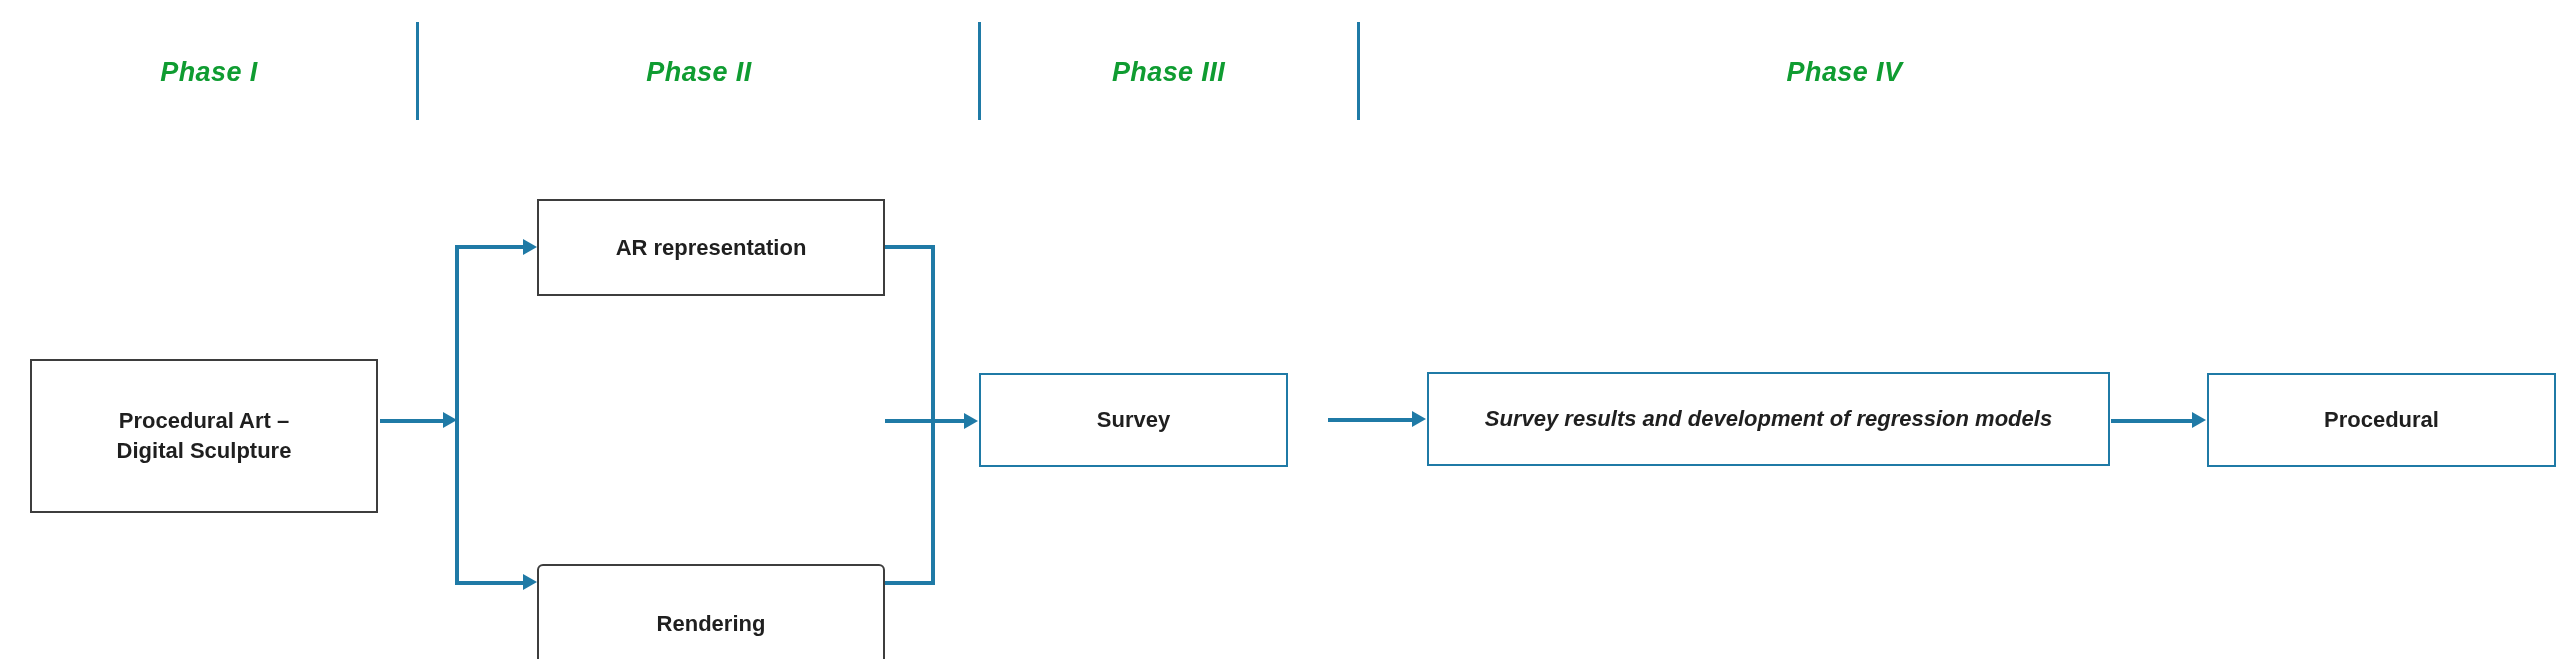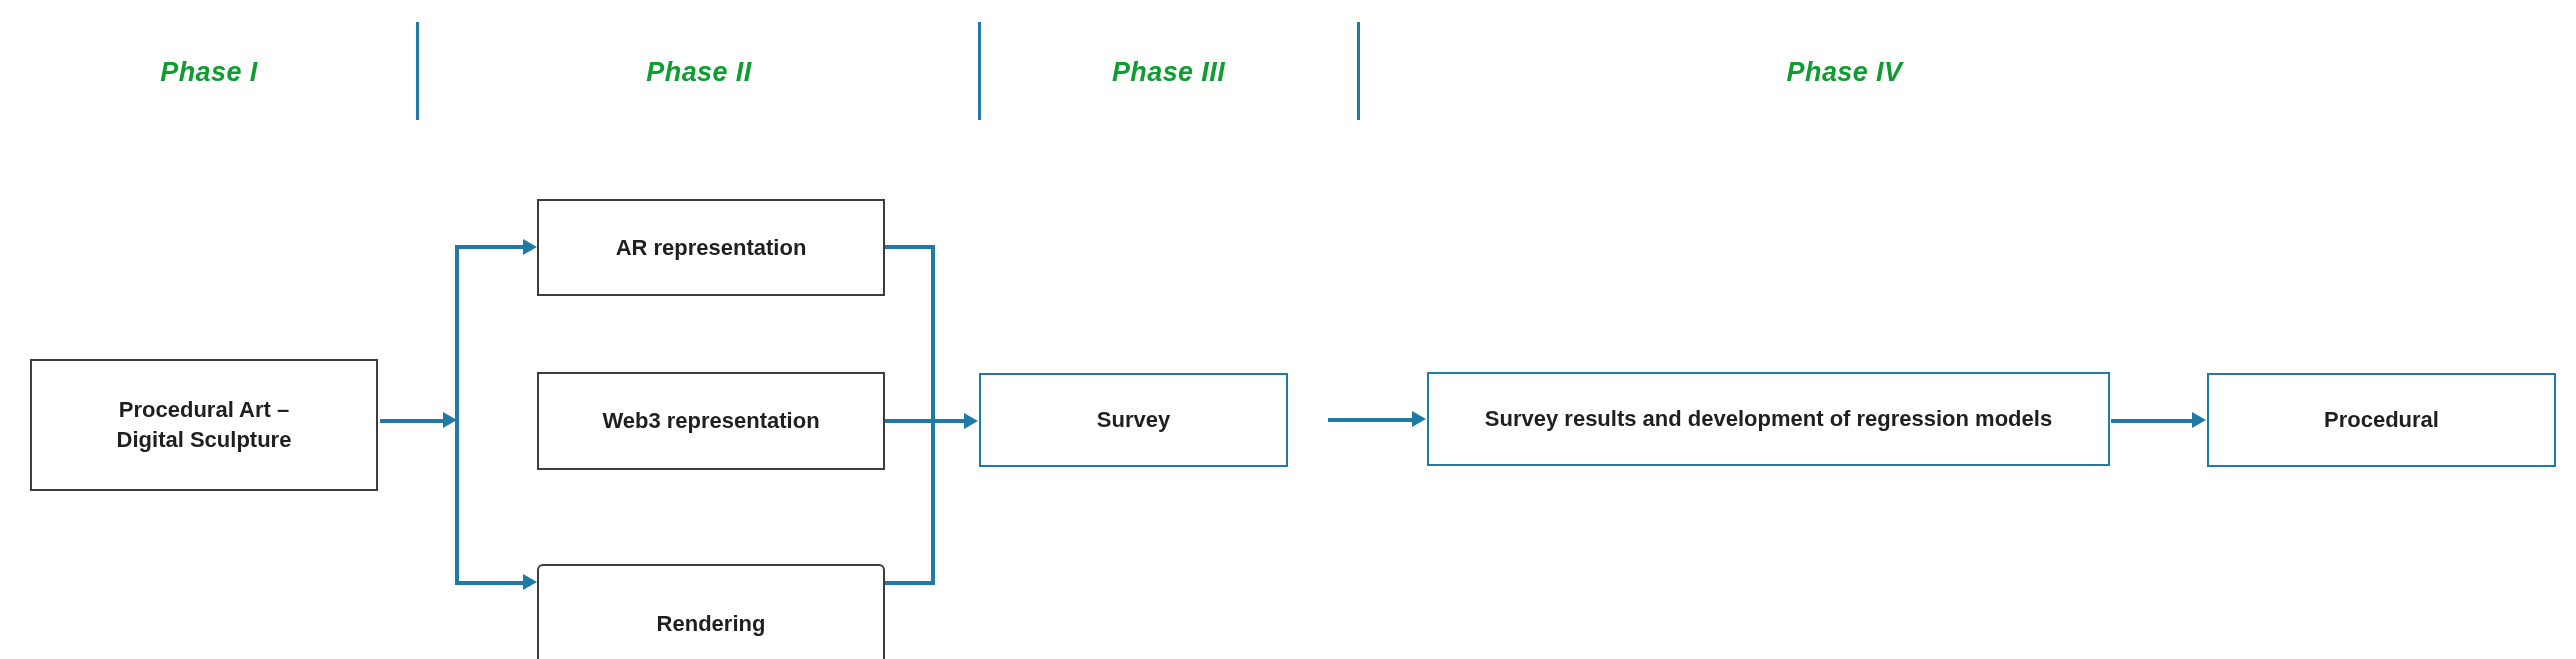--- a/index.html
+++ b/index.html
@@ -49,26 +49,26 @@
     color:var(--node-text);
     font-size:22px;font-weight:bold;
     text-align:center;
     line-height:1.35;
     white-space:pre-line;
     box-sizing:border-box;
   }
   .node-dark{border:2.4px solid var(--dark-node-border);}
   .node-blue{border:2.4px solid var(--blue-node-border);}
 
-  .node-procedural {left:30px;  top:359px; width:348px; height:132px;}
+  .node-procedural {left:30px;  top:359px; width:348px; height:154px;}
   .node-ar         {left:537px; top:199px; width:348px; height:97px;}
   .node-web3       {left:537px; top:372px; width:348px; height:98px;}
   .node-rendering  {left:537px; top:564px; width:348px; height:119px;border-radius:6px;}
   .node-survey     {left:979px;top:373px; width:309px; height:94px;}
-  .node-results    {left:1427px;top:372px; width:683px; height:94px;}
+  .node-results    {left:1427px;top:372px; width:683px; height:94px;font-style:italic;}
   .node-conclusions{left:2207px;top:373px; width:349px; height:94px;}
 
   
   .hline,.vline{position:absolute;background:var(--connector);}
   .hline{height:4px;}
   .vline{width:4px;}
   .arrowhead{
     position:absolute;width:0;height:0;
     border-top:8px solid transparent;
     border-bottom:8px solid transparent;
@@ -116,23 +116,20 @@
   <div class="phase-divider divider-2"></div>
   <div class="phase-divider divider-3"></div>
 
   <div class="node node-dark node-procedural">
     <span>Procedural Art –
 Digital Sculpture</span>
   </div>
   <div class="node node-dark node-ar">
     <span>AR representation</span>
   </div>
-  <div class="node node-dark node-web3">
-    <span>Web3 representation</span>
-  </div>
   <div class="node node-dark node-rendering">
     <span>Rendering</span>
   </div>
   <div class="node node-blue node-survey">
     <span>Survey</span>
   </div>
   <div class="node node-blue node-results">
     <span>Survey results and development of regression models</span>
   </div>
   <div class="node node-blue node-conclusions">

